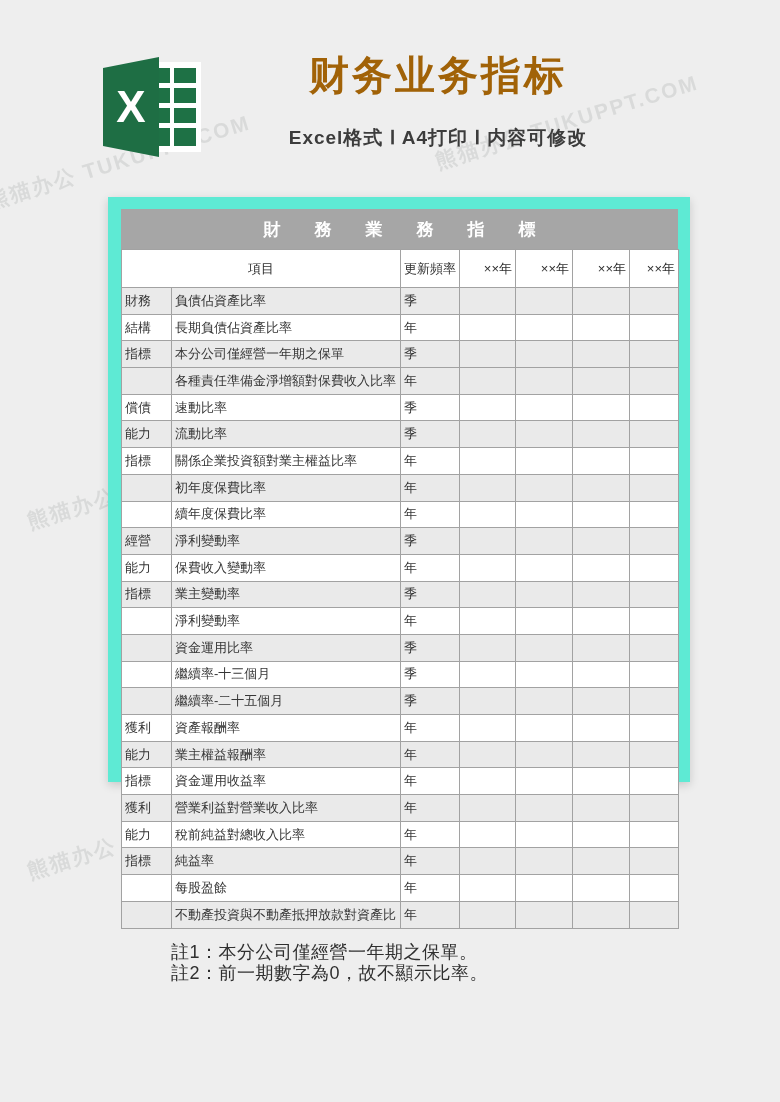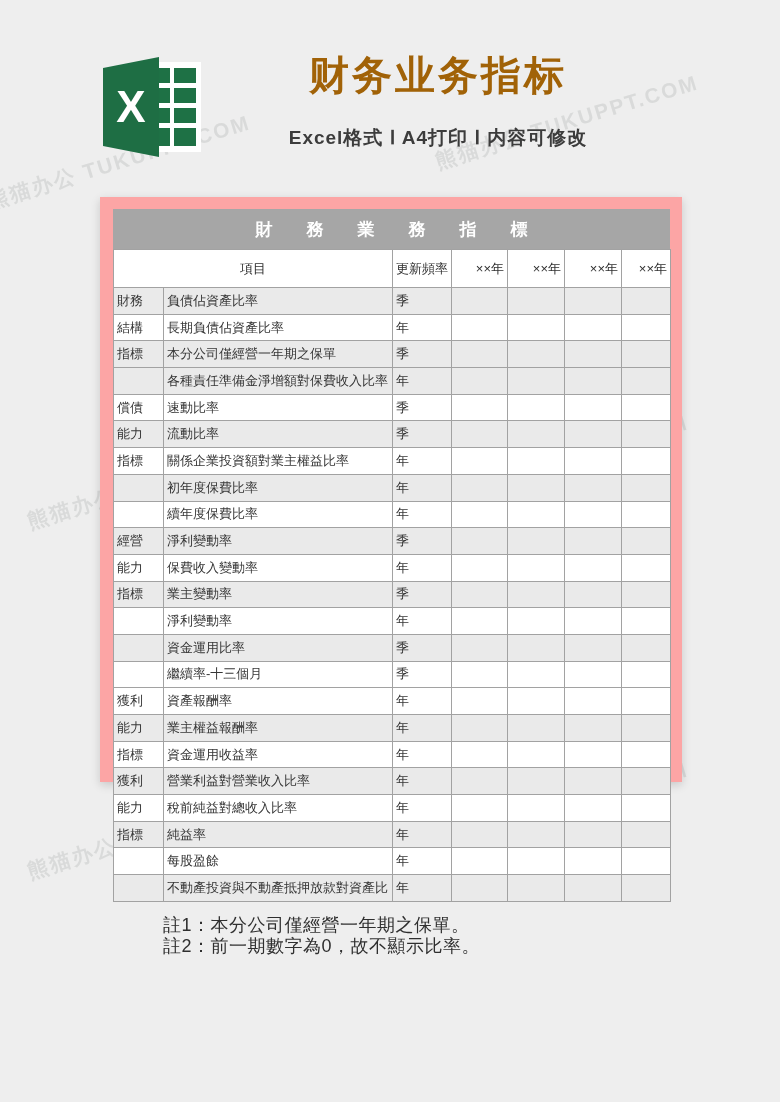--- a/index.html
+++ b/index.html
@@ -34,23 +34,23 @@
   .app-subtitle {
     position:absolute; left:212px; top:119px; width:452px;
     text-align:center;
     font-size:19px; font-weight:bold; letter-spacing:1px;
     color:#3c3c3c;
     margin-top:6px;
   }
 
   
   .card {
-    position:absolute; left:100px; top:197px;
+    position:absolute; left:108px; top:197px;
     width:582px; height:585px;
-    background:#fca5a5;
+    background:#5eead4;
     box-shadow:0 3px 9px rgba(0,0,0,.16);
   }
   .sheet { position:absolute; left:13px; top:12px; width:557px; }
 
   .banner {
     width:557px; height:40px;
     background:#a6a6a6;
     display:flex; align-items:center; justify-content:center;
   }
   .banner span {
@@ -272,20 +272,29 @@
   </tr>
           <tr>
     <td class="c-cat"></td>
     <td class="c-item">繼續率-十三個月</td>
     <td class="c-freq">季</td>
     <td class="c-year"></td>
     <td class="c-year"></td>
     <td class="c-year"></td>
     <td class="c-year"></td>
   </tr>
+          <tr class="shaded">
+    <td class="c-cat"></td>
+    <td class="c-item">繼續率-二十五個月</td>
+    <td class="c-freq">季</td>
+    <td class="c-year"></td>
+    <td class="c-year"></td>
+    <td class="c-year"></td>
+    <td class="c-year"></td>
+  </tr>
           <tr>
     <td class="c-cat">獲利</td>
     <td class="c-item">資產報酬率</td>
     <td class="c-freq">年</td>
     <td class="c-year"></td>
     <td class="c-year"></td>
     <td class="c-year"></td>
     <td class="c-year"></td>
   </tr>
           <tr class="shaded">

